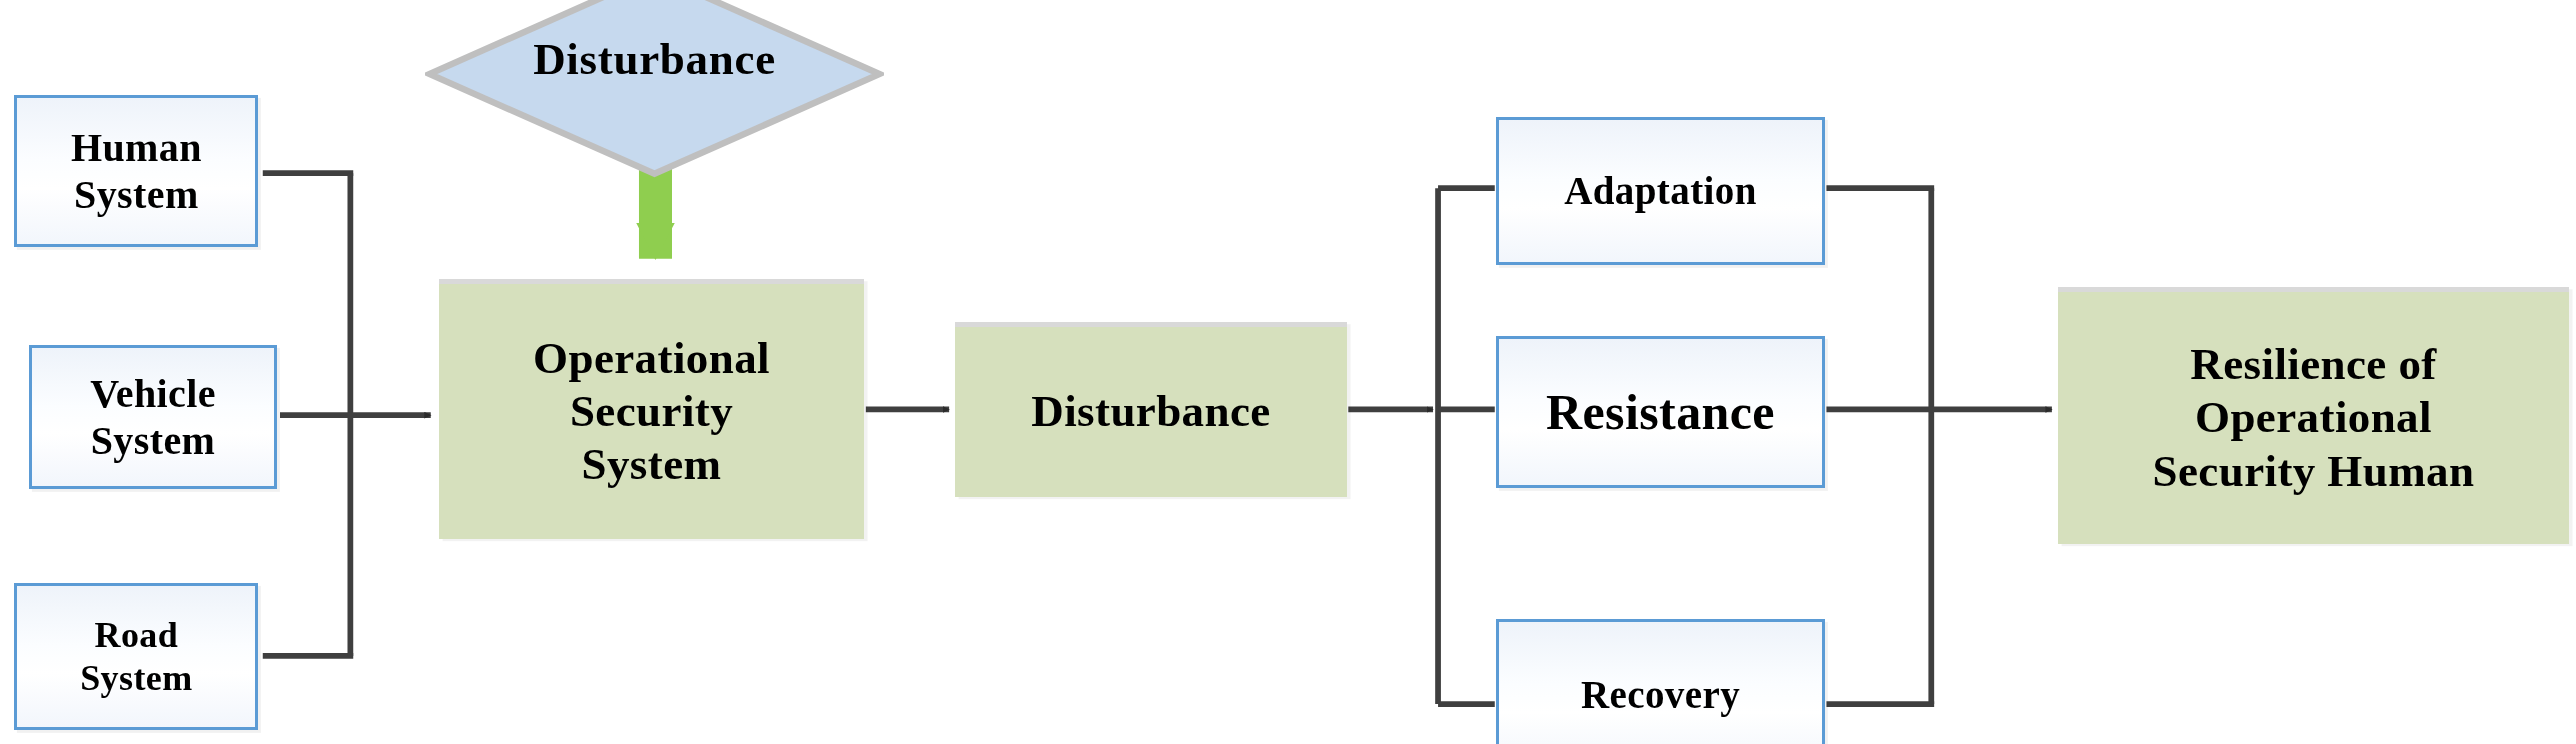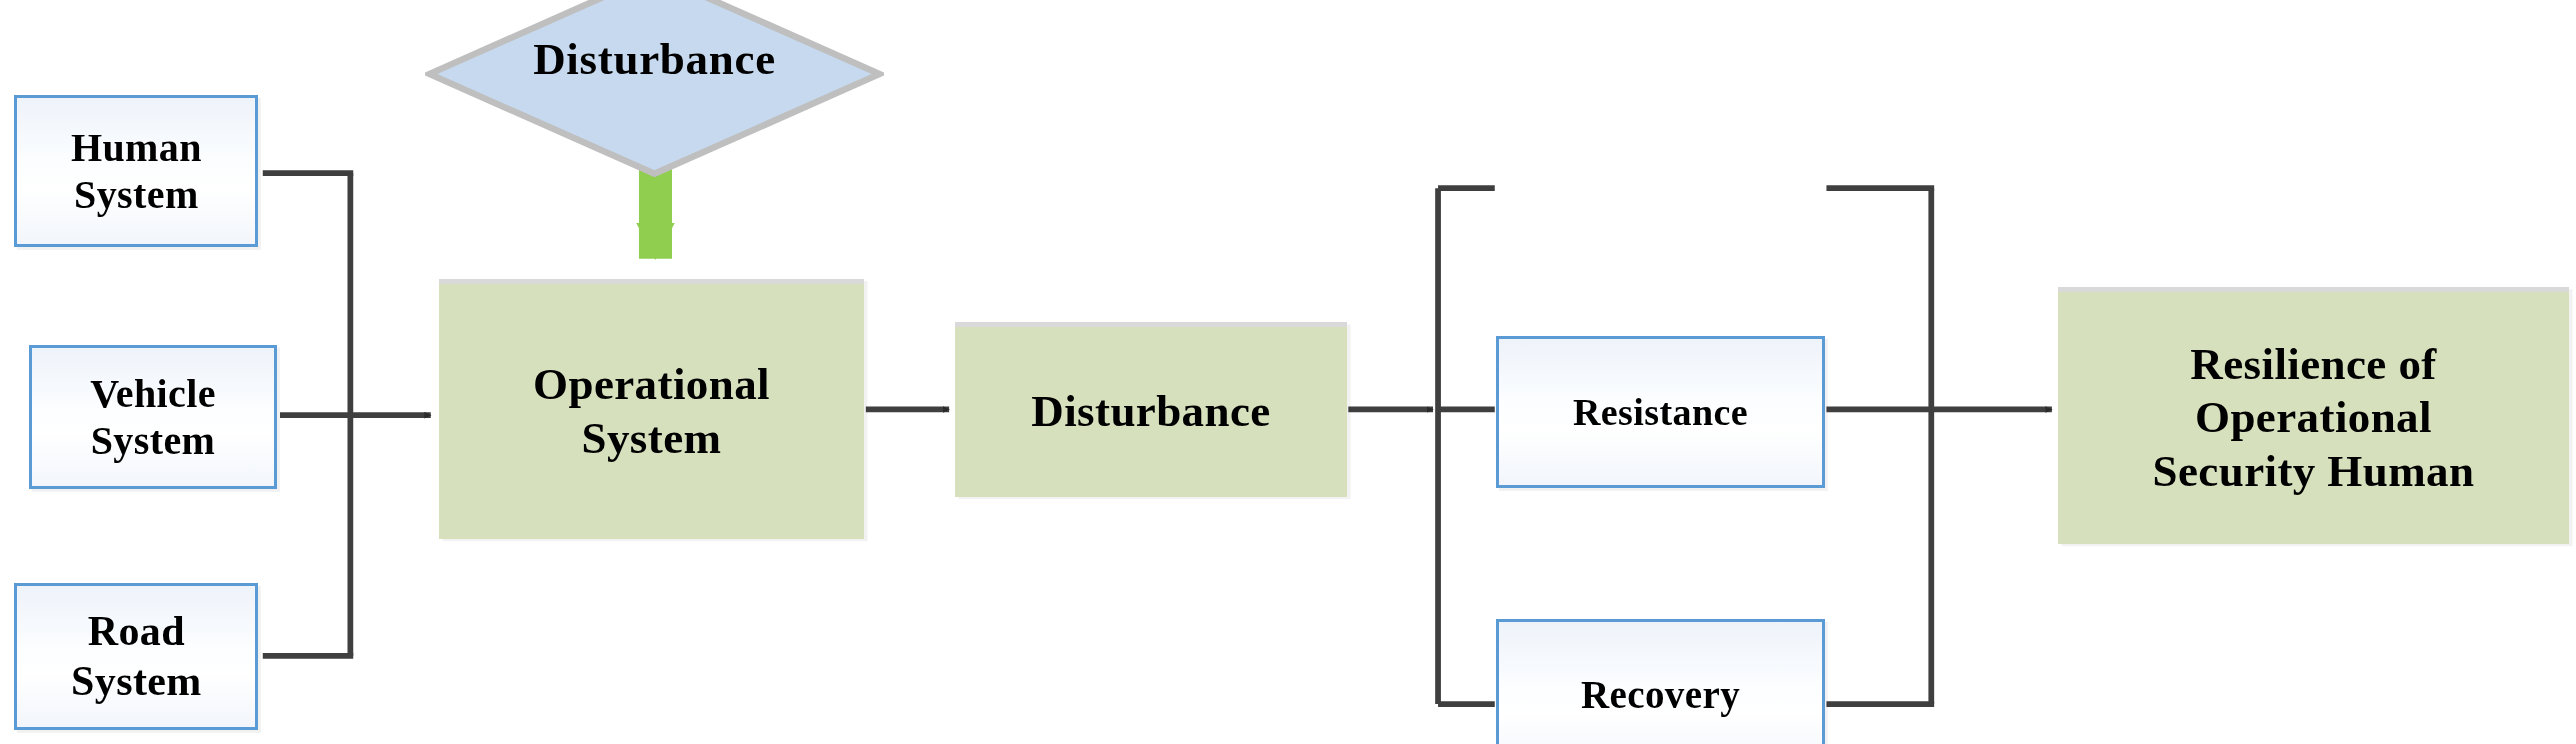--- a/index.html
+++ b/index.html
@@ -73,28 +73,28 @@
     width: 100%;
     text-align: center;
     color: #000000;
     font-weight: 700;
     letter-spacing: 0.7px;
   }
 
   
   #n-human     { left:14.4px;   top:95px;  width:244px; height:152px; font-size:40px; }
   #n-vehicle   { left:29px;   top:345px;  width:248px; height:144px; font-size:40px; }
-  #n-road      { left:14.4px;   top:583px;  width:244px; height:147px; font-size:42px; }
+  #n-road      { left:14.4px;   top:583px;  width:244px; height:147px; font-size:36px; }
 
   #n-oss       { left:439px;  top:279px;  width:425px; height:260px; font-size:45px; }
   #n-resist    { left:955px; top:322px;  width:392px; height:175px; font-size:45px; }
   #n-resilience{ left:2058px; top:279px;  width:511px; height:257px; font-size:45px;margin-top:8px; }
 
   #n-adaptation{ left:1496px; top:117px;  width:329px; height:148px; font-size:39px; }
-  #n-resistance{ left:1496px; top:336px;  width:329px; height:152px; font-size:38px; }
+  #n-resistance{ left:1496px; top:336px;  width:329px; height:152px; font-size:50px; }
   #n-recovery  { left:1496px; top:619px;  width:329px; height:152px; font-size:39px; }
 
   #d-disturb   { left:425px;  top:-30px;  width:459px; height:208px; }
   #d-disturb .diamond-label { top:63px; font-size:45px; }
 </style>
 </head>
 <body>
 
 <div id="stage">
 
@@ -175,30 +175,34 @@
   <div class="diamond-wrap" id="d-disturb">
     <svg class="diamond-shape" viewBox="0 0 640 290" preserveAspectRatio="none">
       <polygon points="320,6 634,145 320,284 6,145" fill="#c6d9ee" stroke="#bfbfbf" stroke-width="9"></polygon>
     </svg>
     <div class="diamond-label">Disturbance</div>
   </div>
 
   <div class="node green" id="n-oss">
     <div>
       <div>Operational</div>
+      <div>Security</div>
       <div>System</div>
     </div>
   </div>
 
   <div class="node green" id="n-resist">
     <div>
       <div>Disturbance</div>
     </div>
   </div>
 
+  <div class="node blue" id="n-adaptation">
+    <span>Adaptation</span>
+  </div>
 
   <div class="node blue" id="n-resistance">
     <span>Resistance</span>
   </div>
 
   <div class="node blue" id="n-recovery">
     <span>Recovery</span>
   </div>
 
   <div class="node green" id="n-resilience">

